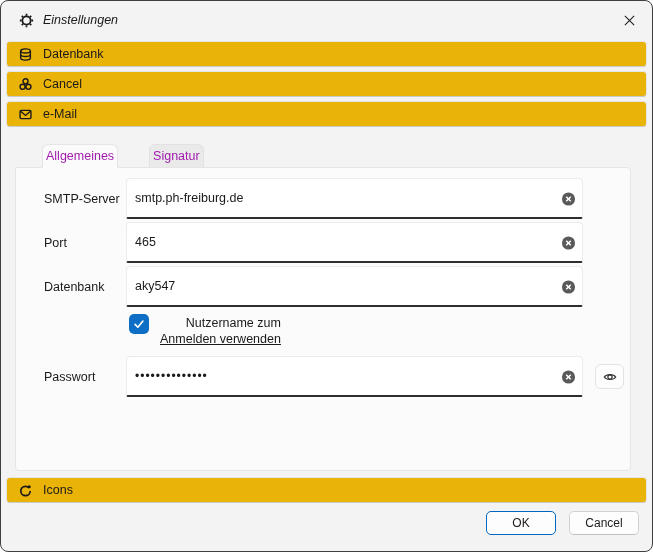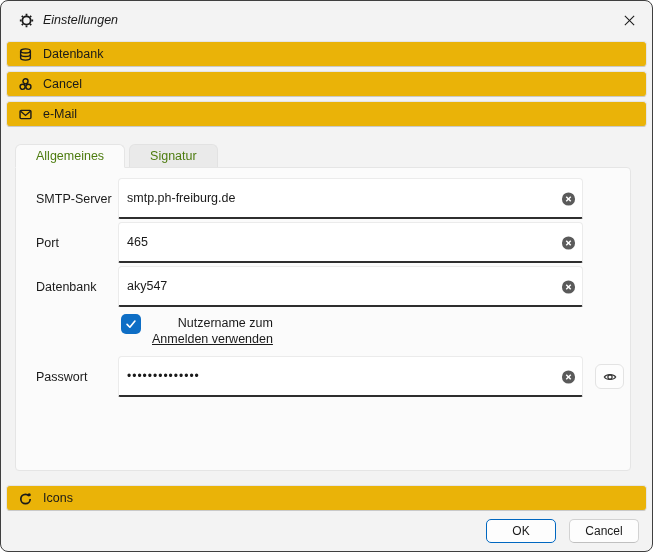--- a/index.html
+++ b/index.html
@@ -53,46 +53,47 @@
   }
   .icn { display: inline-flex; align-items: center; justify-content: center; }
   
   .tabs {
     display: flex; gap: 4px;
     margin: 13px 0 0 9px;
     position: relative; z-index: 2;
   }
   .tab {
     height: 23px;
-    padding: 0 20px;
+    padding: 0 3px;
     display: flex; align-items: center;
     font-size: 12.5px;
     border-radius: 6px 6px 0 0;
     background: #eaeaea;
     border: 1px solid #e2e2e2;
     border-bottom: none;
     cursor: pointer;
     font-family: "Liberation Sans", sans-serif;
-    color: #4d7c0f;
+    color: #a21caf;
+    margin-left: 27px;
   }
   .tab.active {
     background: #fbfbfb;
     border: 1px solid #e5e5e5;
     border-bottom: 1px solid #fbfbfb;
     margin-bottom: -1px;
     height: 24px;
   }
   
   .panel {
     height: 304px; flex: 0 0 304px;
     margin: 0 16px 0 9px;
     background: #fbfbfb;
     border: 1px solid #e5e5e5;
     border-radius: 0 4px 4px 4px;
-    padding: 10px 6px 14px 20px;
+    padding: 10px 6px 14px 28px;
   }
   .frow {
     display: flex; align-items: center;
     margin-bottom: 3px;
   }
   .frow.normal { margin-right: 41px; }
   .frow label {
     width: 82px; flex: 0 0 82px;
     font-size: 12.5px;
   }
@@ -140,21 +141,21 @@
     display: flex; align-items: center; justify-content: center;
     cursor: pointer;
   }
   
   .section-header.icons { margin-top: auto; margin-bottom: 0; }
   
   .footer {
     flex: 0 0 40px;
     display: flex; justify-content: flex-end; align-items: flex-start;
     gap: 13px;
-    padding: 8px 13px 8px 0;
+    padding: 8px 13px 16px 0;
   }
   .btn {
     min-width: 70px; height: 24px;
     background: #fdfdfd;
     border-radius: 5px;
     font-size: 12px;
     font-family: "Liberation Sans", sans-serif;
     color: #1a1a1a;
     cursor: pointer;
   }

